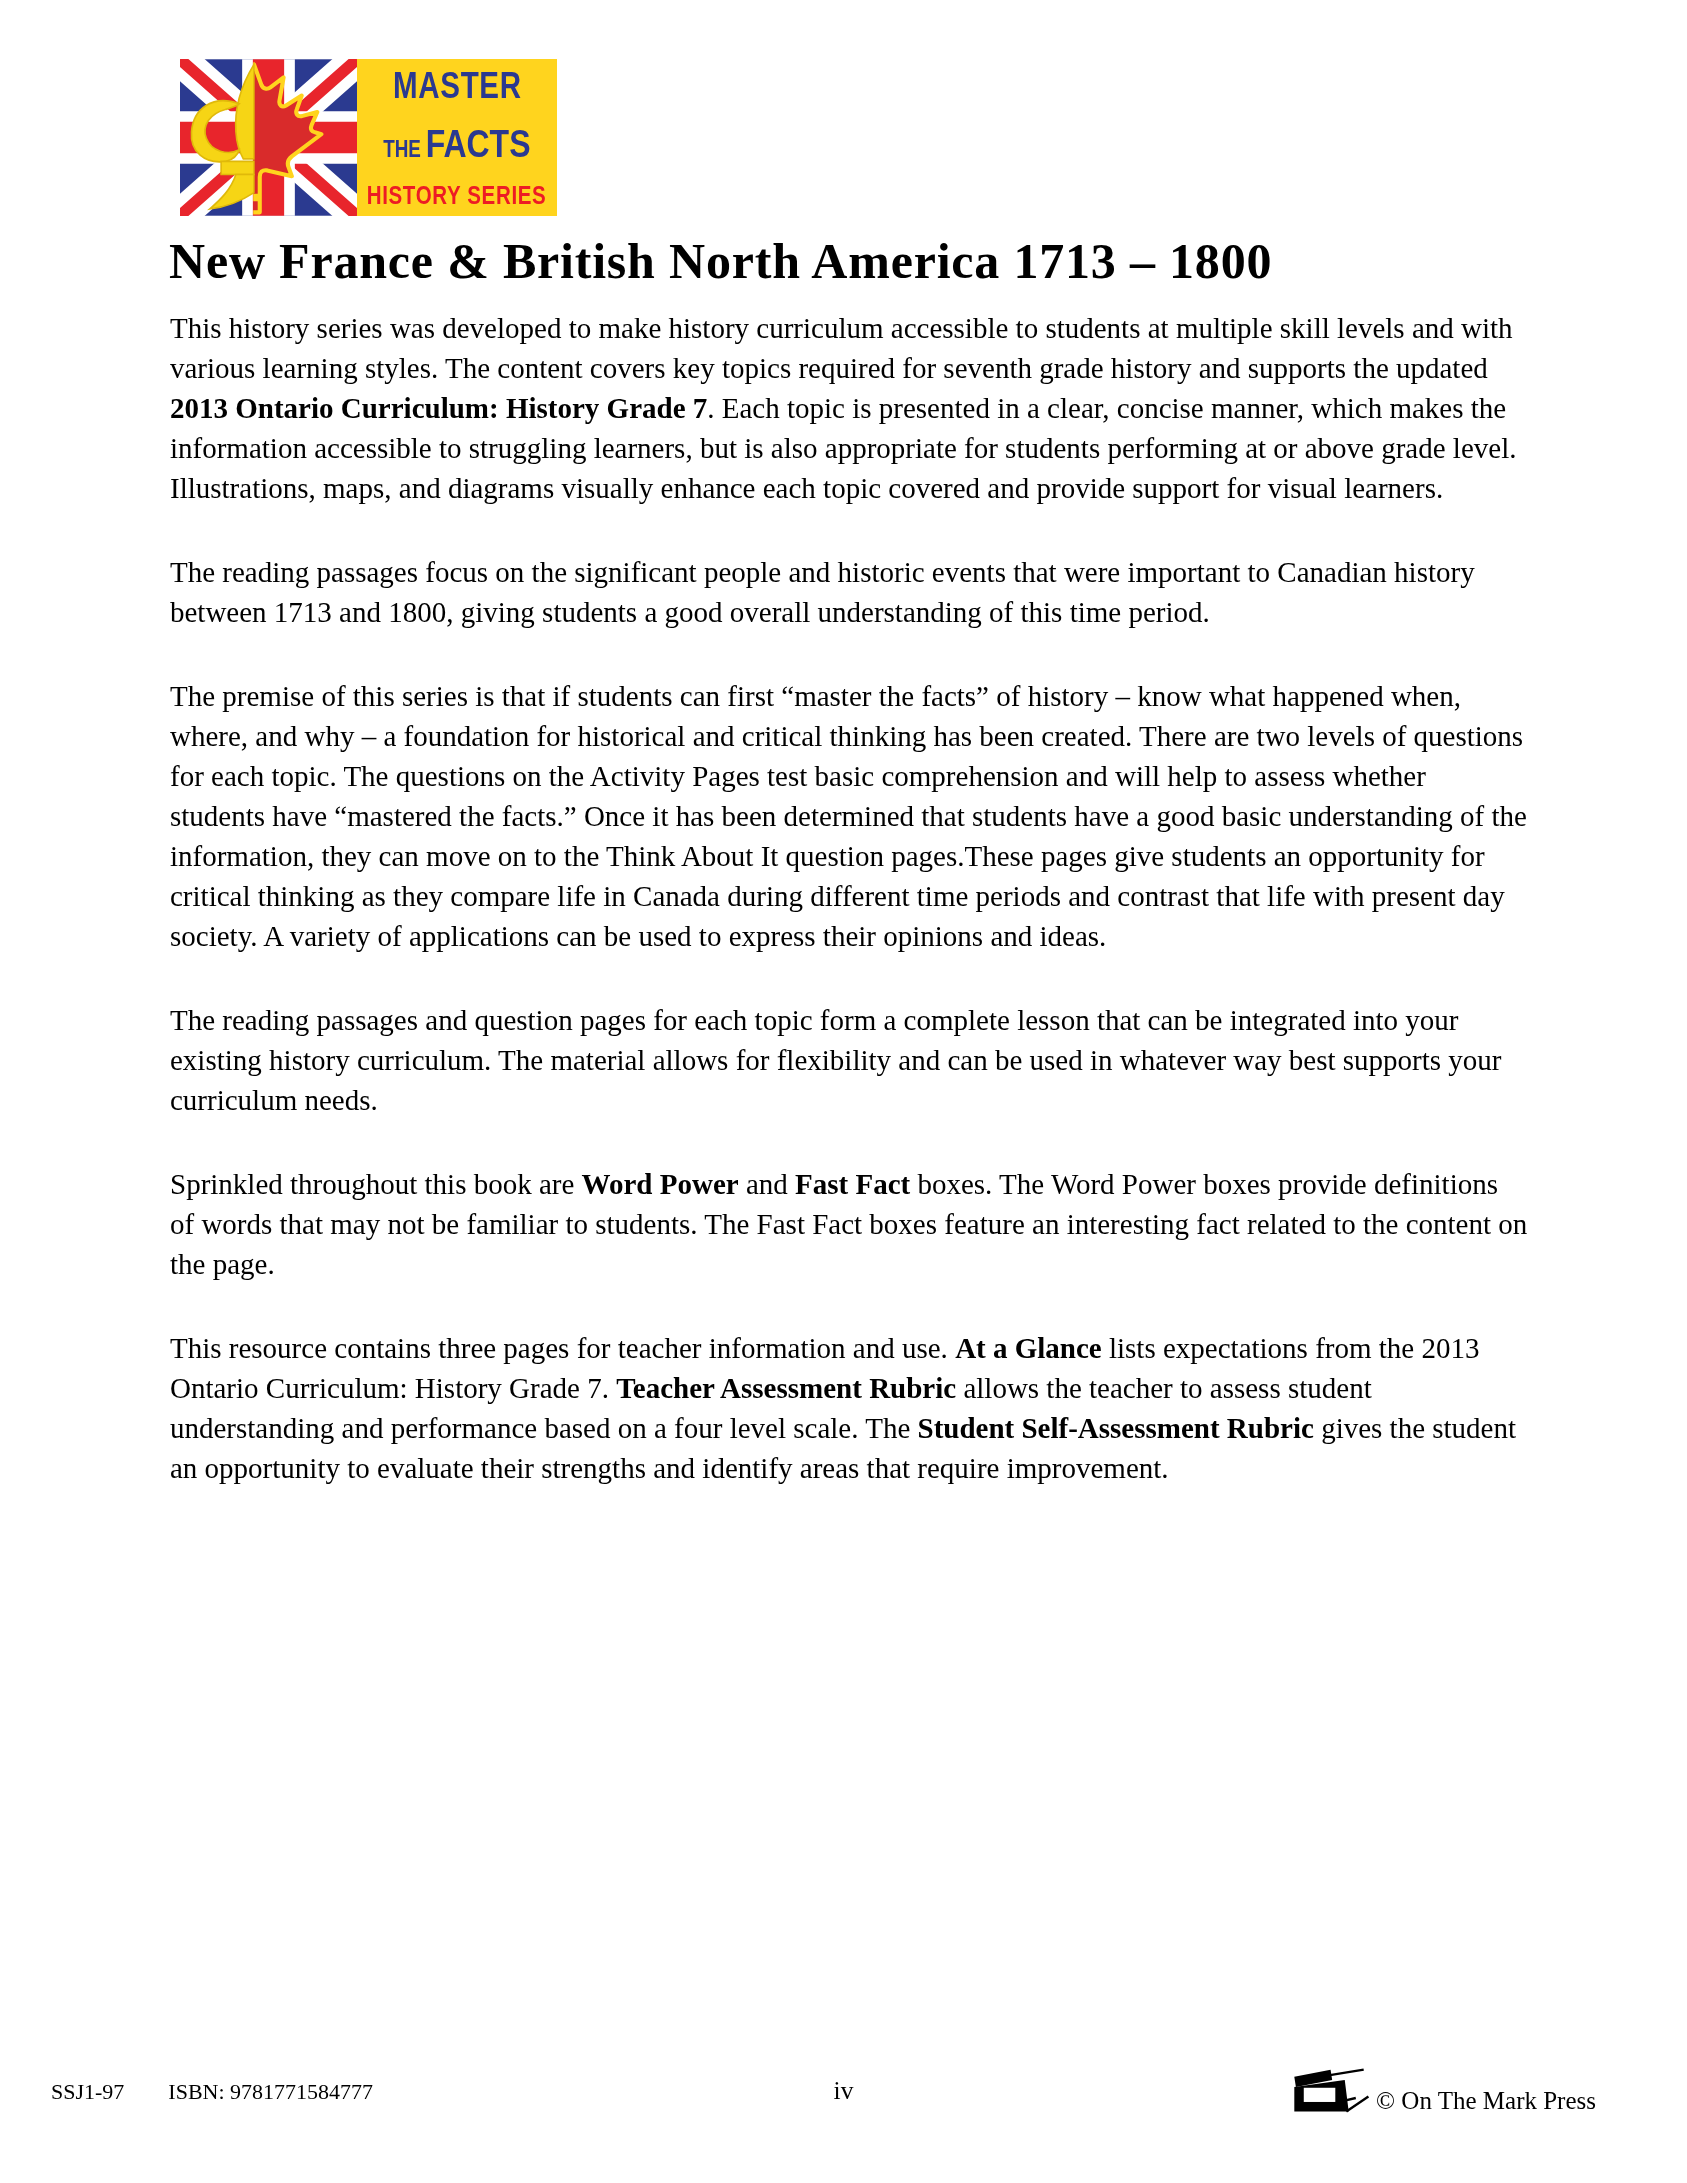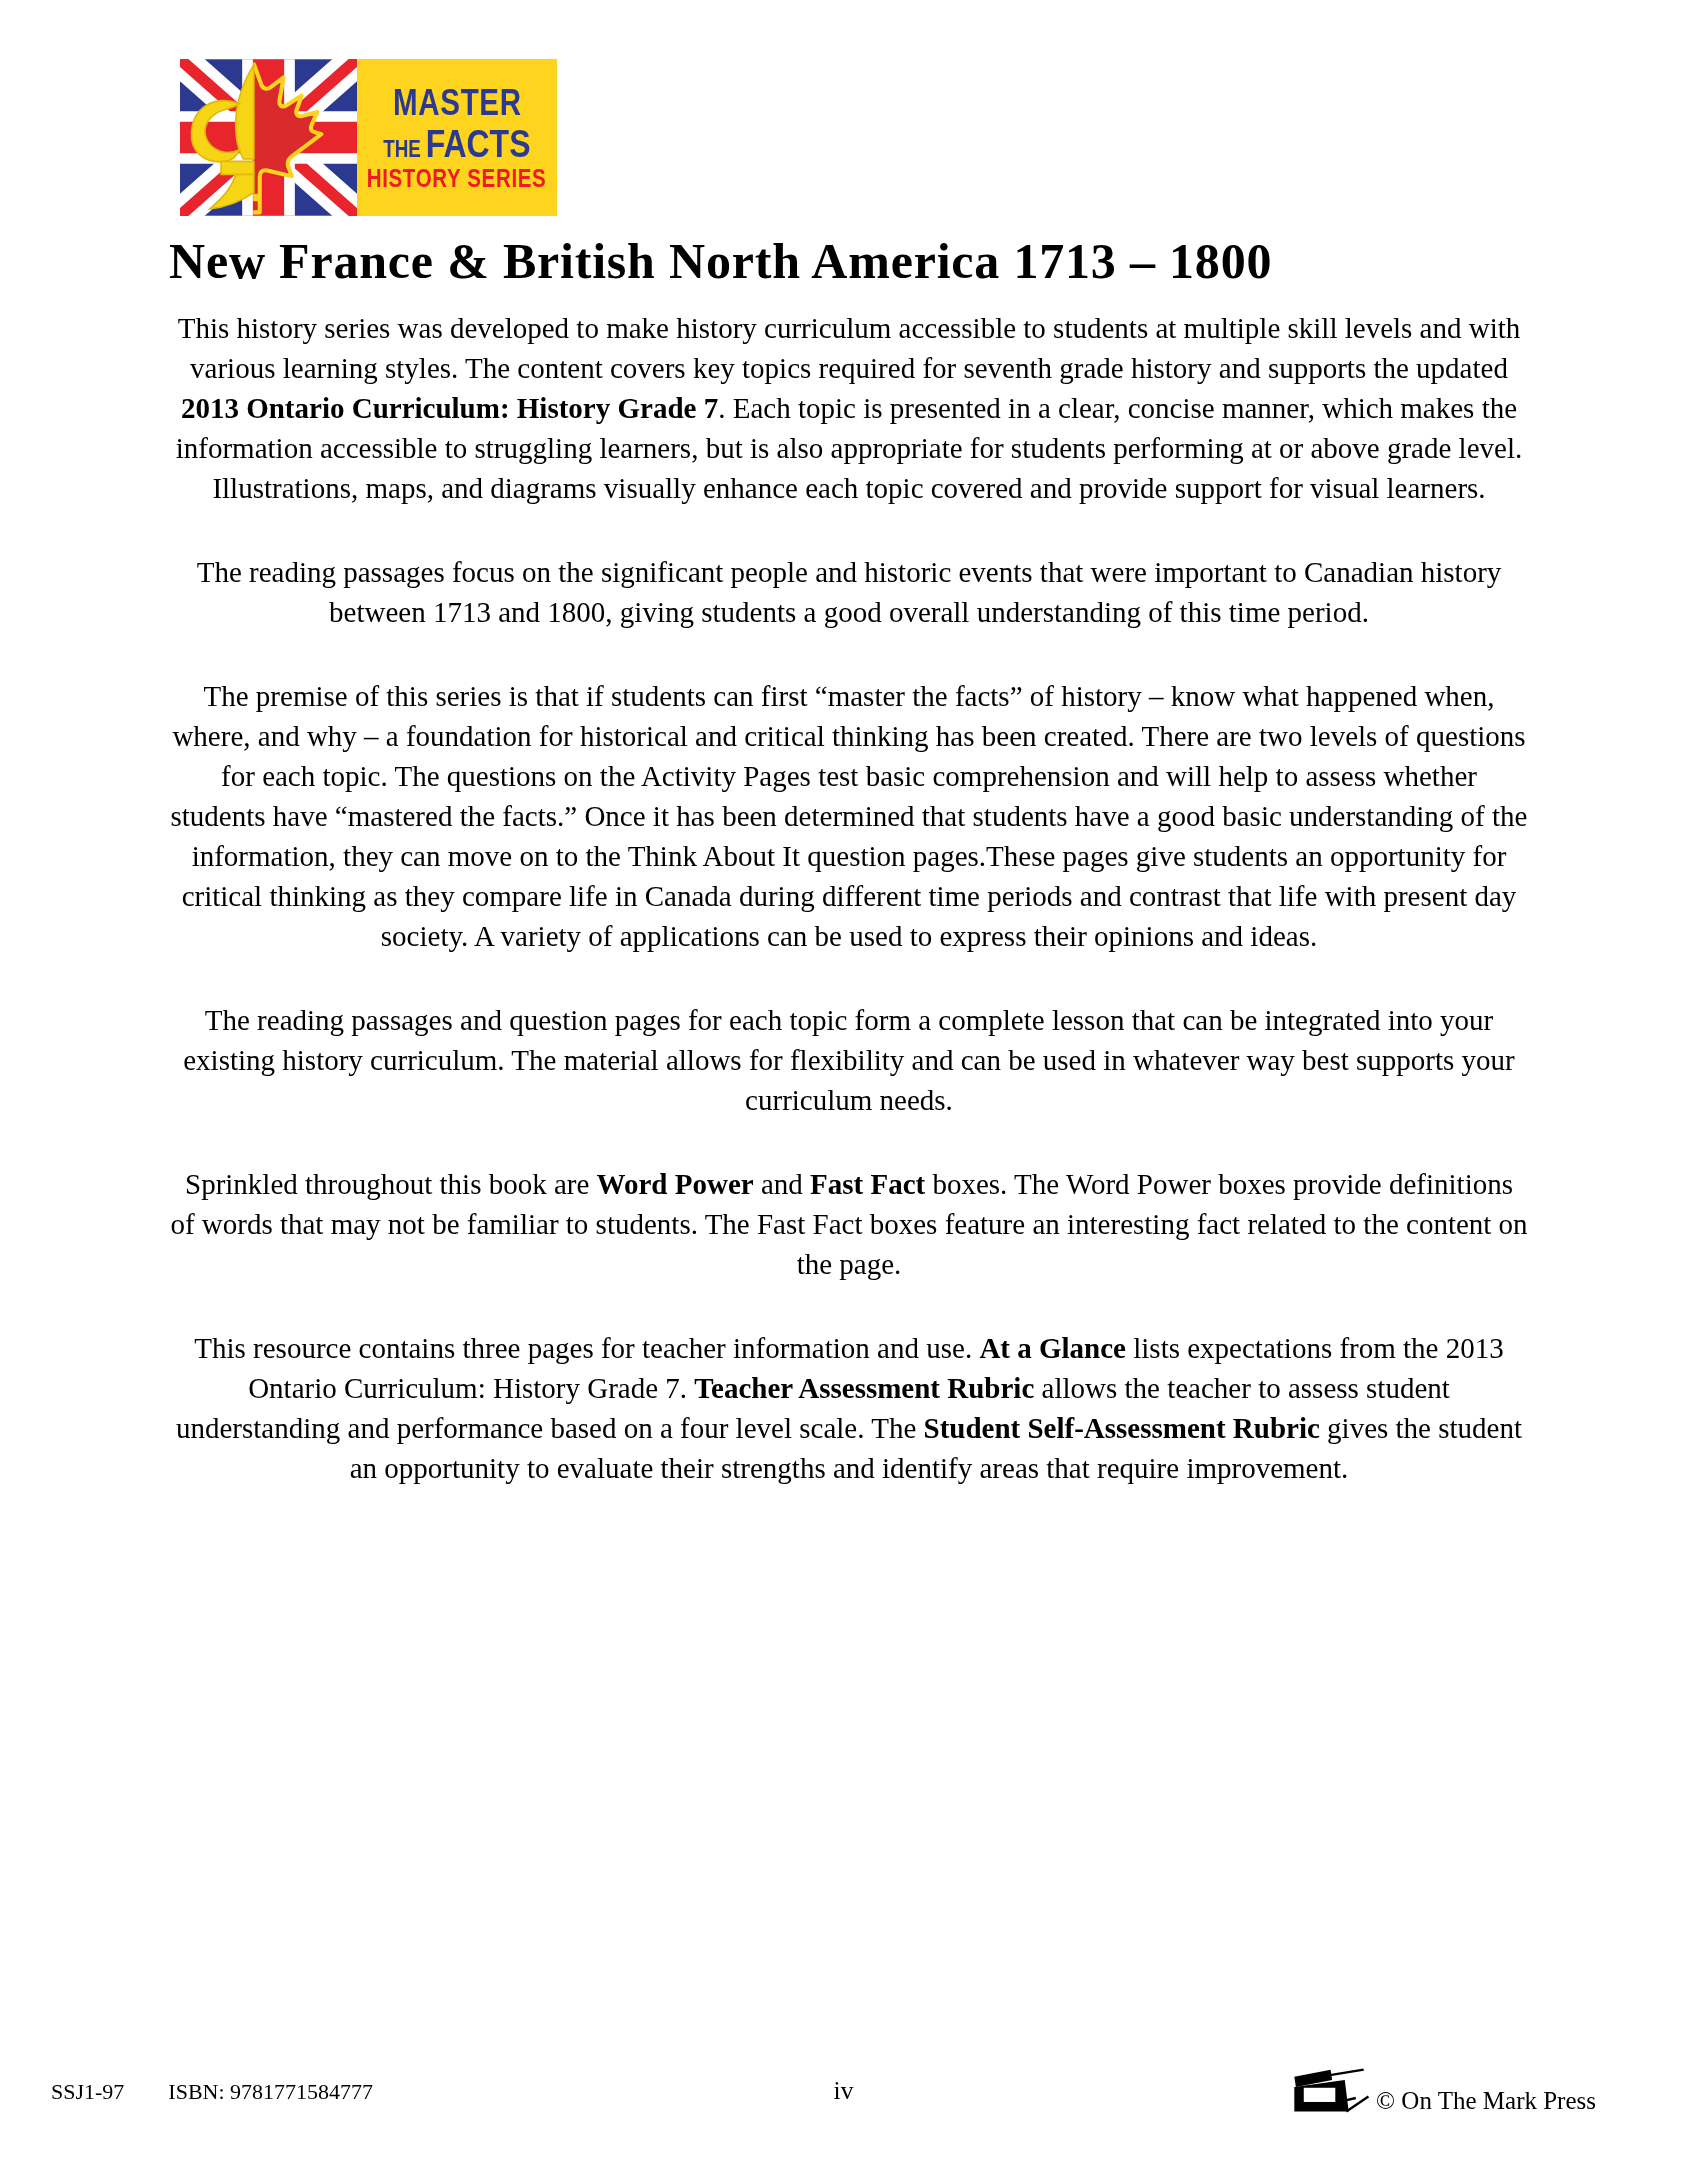--- a/index.html
+++ b/index.html
@@ -13,21 +13,21 @@
   }
 
   
   .logo{position:absolute;left:180px;top:59px;width:377px;height:157px;}
   .logo svg{position:absolute;top:0;left:0;}
   .flag{left:0;}
   .logo-box{
     position:absolute;left:177px;top:0;width:200px;height:157px;
     background:#ffd41e;
     display:flex;flex-direction:column;align-items:center;justify-content:center;
-    gap:3px;
+    gap:20px;
   }
   .logo-line{display:inline-block;transform:scaleX(.82);transform-origin:center;
     font-family:"Liberation Sans", sans-serif;font-weight:800;line-height:1;
     white-space:nowrap;}
   .l-master{font-size:36px;color:#2b3990;letter-spacing:0.8px;}
   .l-thefacts{display:flex;align-items:flex-end;gap:5.8px;transform:scaleX(.82);transform-origin:center;}
   .l-the{font-family:"Liberation Sans", sans-serif;font-weight:800;font-size:23px;color:#2b3990;line-height:1.15;}
   .l-facts{font-family:"Liberation Sans", sans-serif;font-weight:800;font-size:39px;color:#2b3990;line-height:1;}
   .l-history{font-size:25px;color:#ed1c24;letter-spacing:0.8px;}
   .emblem{left:25px;top:0;}
@@ -40,21 +40,21 @@
     white-space:nowrap;
   }
   .content{position:absolute;left:170px;top:308px;width:1358px;}
   .section-heading{
     margin:0 0 41px 0;
     font-size:32px;font-weight:bold;line-height:1.2;
   }
   .content p{
     margin:0 0 44px 0;
     font-size:29px;line-height:40px;
-    text-align:center;
+    text-align:left;
   }
   .content p b{font-weight:bold;}
 
   
   .footer{position:absolute;left:0;top:2058px;width:1687px;height:74px;font-size:22px;}
   .footer-left{position:absolute;left:51px;top:21.4px;white-space:nowrap;}
   .footer-left .isbn{margin-left:44px;}
   .footer-page{position:absolute;left:50%;transform:translateX(-50%);top:18px;font-size:25.5px;}
   .footer-right{position:absolute;right:91px;top:8.2px;display:flex;align-items:center;gap:6px;}
   .footer-copy{font-size:25px;white-space:nowrap;position:relative;top:8.2px;}

